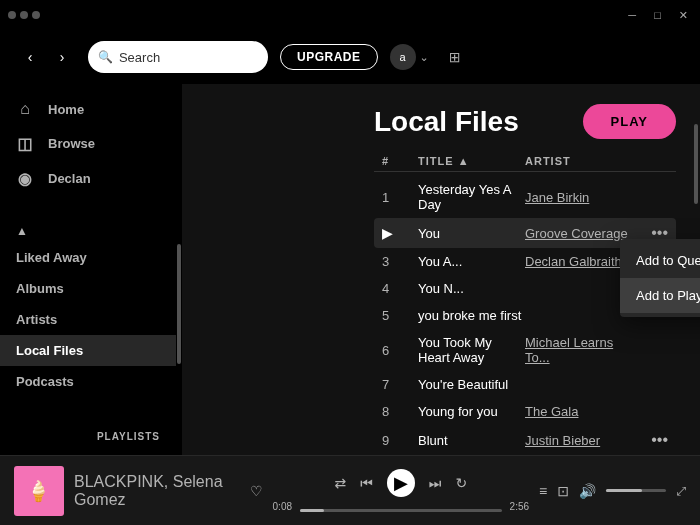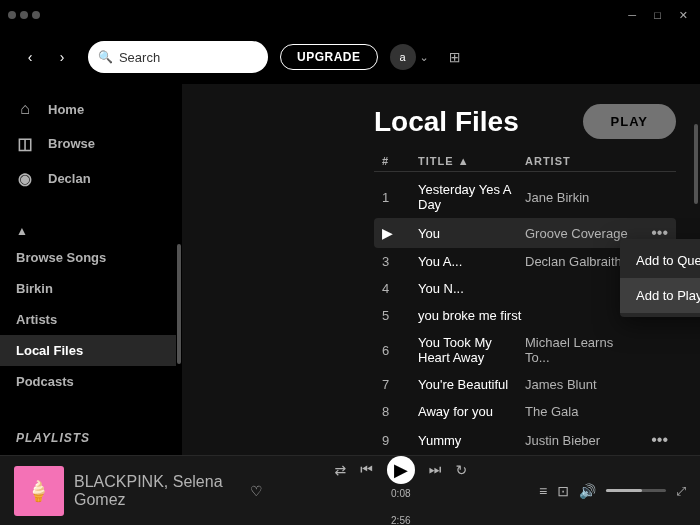--- a/index.html
+++ b/index.html
@@ -61,40 +61,40 @@
     .sidebar-nav { padding: 8px 0; }
     .sidebar-item {
       display: flex; align-items: center; gap: 14px;
       padding: 8px 16px; color: #b3b3b3; cursor: pointer; font-size: 13px; font-weight: 600;
     }
     .sidebar-item.active { color: #fff; background: #282828; }
     .sidebar-item-icon { font-size: 16px; width: 18px; text-align: center; }
     .sidebar-divider { height: 1px; background: #282828; margin: 8px 0; }
 
     .sidebar-section-header {
-      padding: 6px 16px; color: #b3b3b3; font-size: 12px; font-weight: 700;
+      padding: 6px 16px; color: #b3b3b3; font-size: 10px; font-weight: 700;
       letter-spacing: 1px; text-transform: uppercase;
-      display: flex; align-items: center; justify-content: flex-start; font-style: italic;
+      display: flex; align-items: center; justify-content: flex-end;
     }
     .sidebar-playlist-item {
       padding: 7px 16px; color: #b3b3b3; cursor: pointer; font-size: 13px;
     }
 
     
     .content {
       flex: 1; background: #121212; overflow-y: auto; position: relative;
       padding: 0;
     }
     .content-header {
       padding: 20px 24px 12px;
       display: flex; align-items: center; justify-content: space-between;
     }
     .page-title { font-size: 28px; font-weight: 900; color: #fff; }
     .play-btn {
-      background: #737373; border: none; color: #000;
+      background: #ec4899; border: none; color: #000;
       border-radius: 24px; padding: 10px 28px; font-size: 13px; font-weight: 700;
       cursor: pointer; letter-spacing: 1px;
     }
 
     
     .track-table { width: 100%; padding: 0 24px; }
     .track-header {
       display: grid; grid-template-columns: 36px 1fr 1fr 36px;
       padding: 4px 8px; border-bottom: 1px solid #333;
       color: #b3b3b3; font-size: 11px; font-weight: 700; letter-spacing: 1px;
@@ -102,21 +102,21 @@
     }
     .track-row {
       display: grid; grid-template-columns: 36px 1fr 1fr 36px;
       padding: 6px 8px; align-items: center; border-radius: 4px; cursor: pointer;
       position: relative;
     }
     .track-row.highlighted { background: #282828; }
     .track-num { color: #b3b3b3; font-size: 13px; }
     .track-play-icon { color: #fff; font-size: 14px; }
     .track-title { font-size: 13px; color: #ffffff; }
-    .track-artist { font-size: 13px; color: #b3b3b3; }
+    .track-artist { font-size: 13px; color: #b3b3b3; text-decoration: underline; }
     .track-more { color: #b3b3b3; font-size: 16px; text-align: right; }
 
     
     .context-menu {
       position: absolute; left: 270px; top: 155px;
       background: #282828; border-radius: 4px; min-width: 160px;
       box-shadow: 0 8px 24px rgba(0,0,0,0.5); z-index: 100;
       padding: 4px 0;
     }
     .ctx-item {
@@ -149,21 +149,21 @@
     }
     .player-info { min-width: 0; flex: 0 0 160px; }
     .player-title { font-size: 12px; color: #fff; white-space: nowrap; overflow: hidden; text-overflow: ellipsis; }
     .player-artist { font-size: 16px; color: #b3b3b3; }
     .player-heart { color: #b3b3b3; font-size: 14px; cursor: pointer; margin-left: 6px; }
     .player-center { flex: 1; display: flex; flex-direction: column; align-items: center; gap: 4px; }
     .player-controls { display: flex; align-items: center; gap: 14px; }
     .player-ctrl { color: #b3b3b3; font-size: 14px; cursor: pointer; }
     .player-ctrl.main { color: #fff; font-size: 18px; background: #fff; border-radius: 50%;
       width: 28px; height: 28px; display: flex; align-items: center; justify-content: center; color: #000; }
-    .player-progress { display: flex; align-items: center; gap: 8px; width: 100%; flex-direction: column; }
+    .player-progress { display: flex; align-items: flex-end; gap: 8px; width: 100%; }
     .progress-time { font-size: 10px; color: #b3b3b3; }
     .progress-bar { flex: 1; height: 3px; background: #535353; border-radius: 2px; position: relative; }
     .progress-fill { width: 12%; height: 100%; background: #b3b3b3; border-radius: 2px; }
     .player-right { display: flex; align-items: center; gap: 10px; }
     .player-right-ctrl { color: #b3b3b3; font-size: 14px; cursor: pointer; }
     .volume-bar { width: 60px; height: 3px; background: #535353; border-radius: 2px; }
     .volume-fill { width: 60%; height: 100%; background: #b3b3b3; border-radius: 2px; }
     .fullscreen-ctrl { color: #b3b3b3; font-size: 12px; cursor: pointer; }
 
     
@@ -226,24 +226,24 @@
           <span class="sidebar-item-icon">◉</span>
           <span>Declan</span>
         </div>
       </div>
       <div class="sidebar-divider"></div>
       <div style="padding: 4px 0;">
         <div style="display:flex;align-items:center;justify-content:space-between;padding:0 16px 4px;">
           <span style="color:#b3b3b3;font-size:12px;cursor:pointer;">▲</span>
         </div>
         <div class="sidebar-item">
-          <span>Browse Songs</span>
-        </div>
-        <div class="sidebar-item">
-          <span>Birkin</span>
+          <span>Liked Away</span>
+        </div>
+        <div class="sidebar-item">
+          <span>Albums</span>
         </div>
         <div class="sidebar-item">
           <span>Artists</span>
         </div>
         <div class="sidebar-item active">
           <span>Local Files</span>
         </div>
         <div class="sidebar-item">
           <span>Podcasts</span>
         </div>
@@ -312,32 +312,31 @@
       </div>
       <div class="track-row">
         <span class="track-num">6</span>
         <span class="track-title">You Took My Heart Away</span>
         <span class="track-artist">Michael Learns To...</span>
         <span class="track-more"></span>
       </div>
       <div class="track-row">
         <span class="track-num">7</span>
         <span class="track-title">You're Beautiful</span>
-        <span class="track-artist">James Blunt</span>
         <span class="track-more"></span>
       </div>
       <div class="track-row">
         <span class="track-num">8</span>
-        <span class="track-title">Away for you</span>
+        <span class="track-title">Young for you</span>
         <span class="track-artist">The Gala</span>
         <span class="track-more"></span>
       </div>
       <div class="track-row">
         <span class="track-num">9</span>
-        <span class="track-title">Yummy</span>
+        <span class="track-title">Blunt</span>
         <span class="track-artist">Justin Bieber</span>
         <span class="track-more">•••</span>
       </div>
     </div>
 
     <div class="context-menu">
       <div class="ctx-item">Add to Queue</div>
       <div class="ctx-item active">
         <span>Add to Playlist</span>
 

